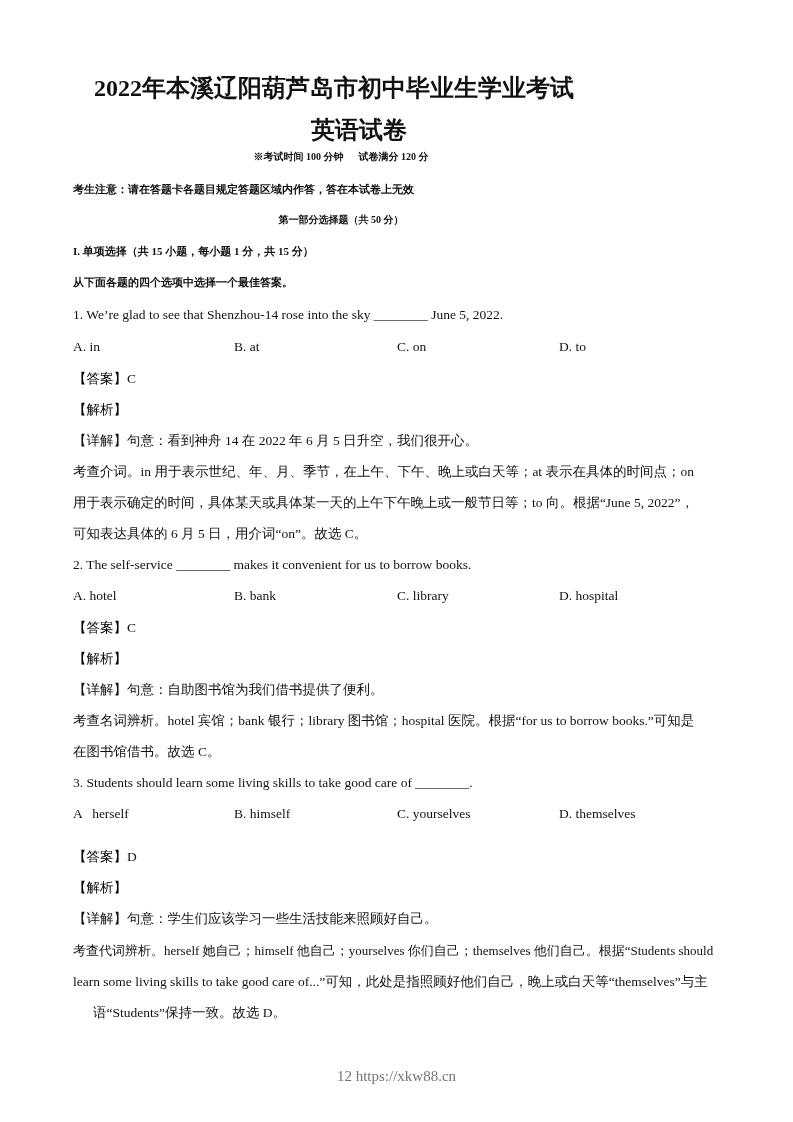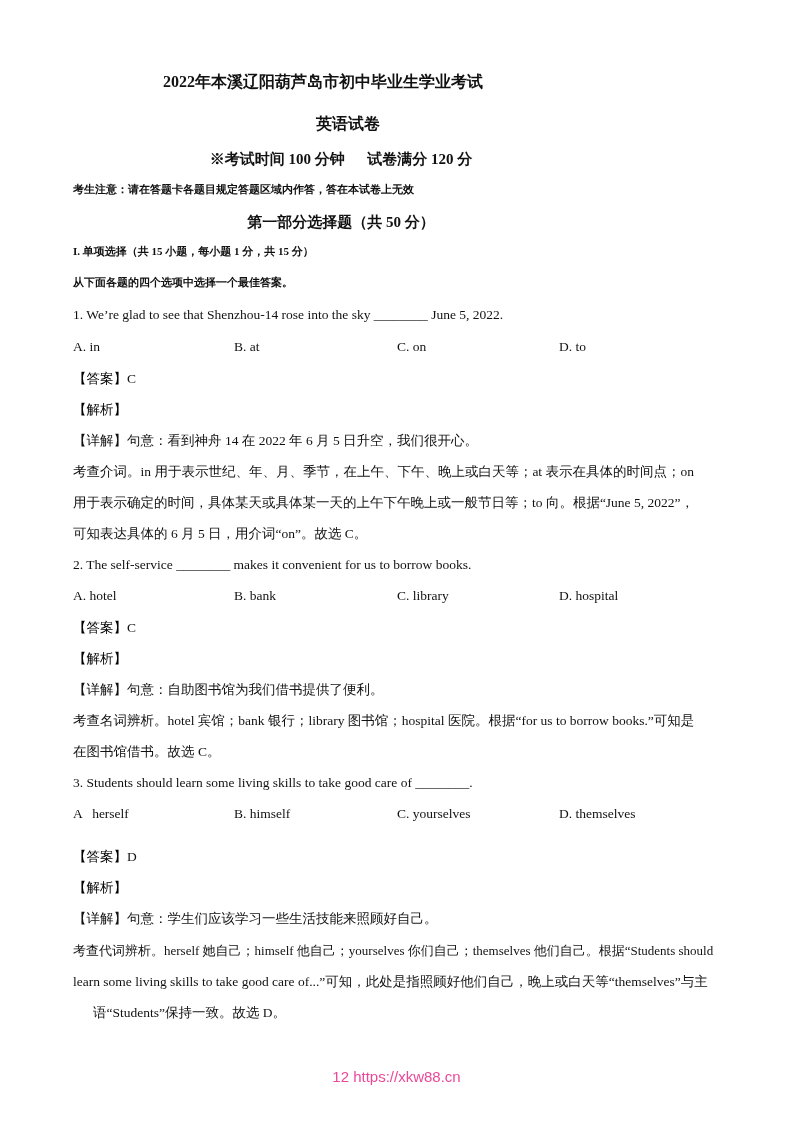--- a/index.html
+++ b/index.html
@@ -1,26 +1,26 @@
 <!DOCTYPE html>
 <html><head>
 <meta charset="utf-8">
 <style>
   html, body { margin: 0; padding: 0; background: #ffffff; }
   body { width: 793px; height: 1122px; position: relative; overflow: hidden;
          font-family: "Liberation Serif", "DejaVu Serif", serif; color: #111; }
   .abs { position: absolute; white-space: nowrap; }
-  .title { left: 0; width: 646px; text-align: center; font-weight: bold; font-size: 16px; }
-  .sub { left: 0; width: 682px; text-align: center; font-weight: bold; font-size: 15px; }
+  .title { left: 11px; width: 646px; text-align: center; font-weight: bold; font-size: 24px; }
+  .sub { left: 0; width: 682px; text-align: center; font-weight: bold; font-size: 10px; }
   .bold { font-weight: bold; font-size: 11px; }
   .line { left: 73px; font-size: 13.5px; letter-spacing: 0; }
   .opt { font-size: 13.5px; }
   .tag { color: #000000; }
-  .footer { left: 0; width: 793px; text-align: center; font-family: Liberation Sans, sans-serif;
-            font-size: 15px; color: #ec4899; }
+  .footer { left: 0; width: 793px; text-align: center; font-family: Liberation Serif, serif;
+            font-size: 15px; color: #737373; }
 </style>
 </head>
 <body>
 
 <div class="abs title" style="top:72px;">2022年本溪辽阳葫芦岛市初中毕业生学业考试</div>
 <div class="abs title" style="top:114px;padding-left:25px;">英语试卷</div>
 <div class="abs sub" style="top:150px;white-space:pre;">※考试时间 100 分钟      试卷满分 120 分</div>
 <div class="abs bold" style="left:73px;top:182px;">考生注意：请在答题卡各题目规定答题区域内作答，答在本试卷上无效</div>
 <div class="abs sub" style="top:213px;left:0;">第一部分选择题（共 50 分）</div>
 <div class="abs bold" style="left:73px;top:244px;">I.  单项选择（共 15 小题，每小题 1 分，共 15 分）</div>

